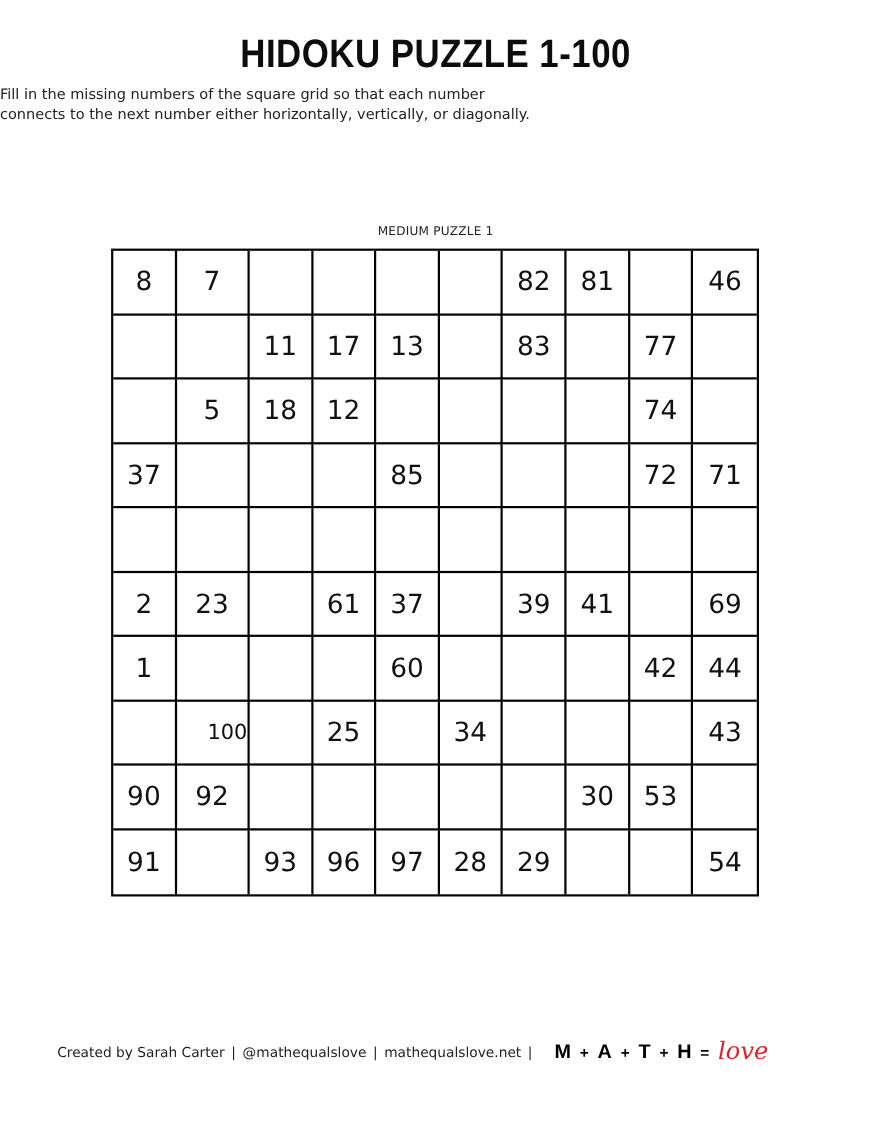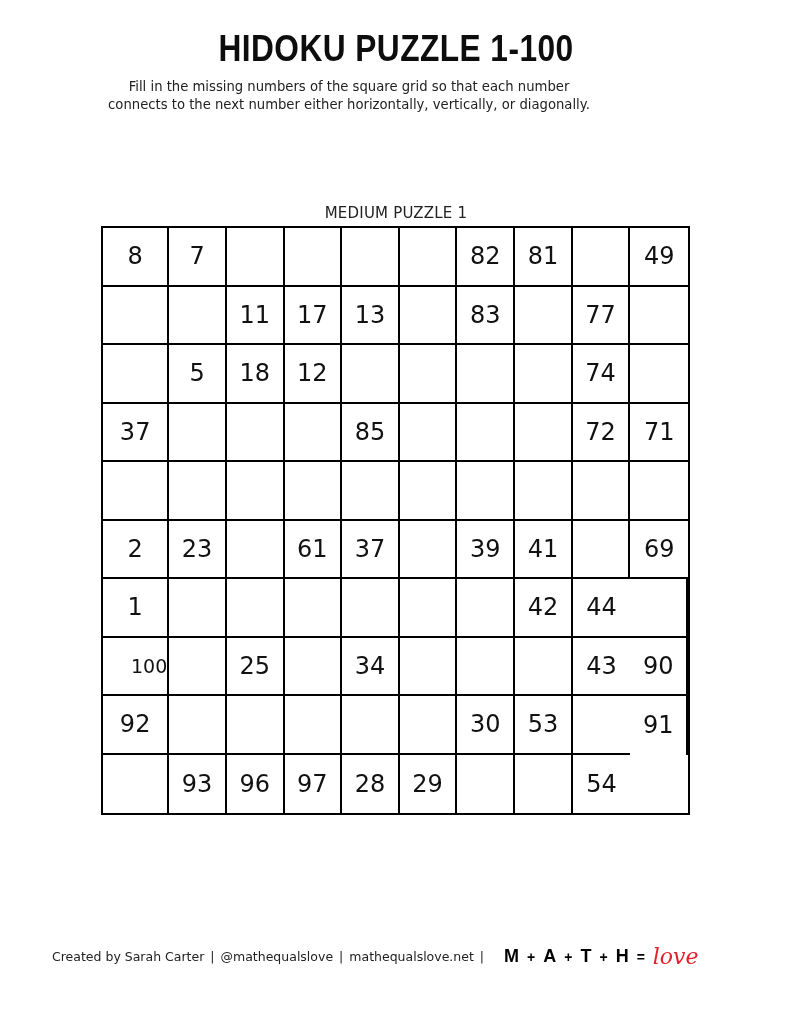--- a/index.html
+++ b/index.html
@@ -1,19 +1,19 @@
 <!DOCTYPE html>
 <html><head>
   <meta charset="utf-8">
   <style>
     html, body { margin: 0; padding: 0; background: #ffffff; }
     body { width: 792px; height: 1024px; position: relative; overflow: hidden; font-family: "DejaVu Sans", sans-serif; color: #111; }
     .title { position: absolute; left: 0; top: 28px; width: 792px; text-align: center; font-family: "Liberation Sans", sans-serif; font-weight: bold; font-size: 36px; letter-spacing: 0.5px; color: #0d0d0d; transform: scaleX(0.88); }
-    .instr { position: absolute; left: 0; top: 78px; width: 698px; text-align: center; font-family: "DejaVu Sans", sans-serif; font-size: 13.2px; line-height: 18px; color: #222; }
-    .puzzle-label { position: absolute; left: 101px; top: 204px; width: 590px; text-align: center; font-family: "DejaVu Sans", sans-serif; font-size: 15px; color: #222; letter-spacing: 0.2px; }
+    .instr { position: absolute; left: 0; top: 78px; width: 698px; font-family: "DejaVu Sans", sans-serif; font-size: 13.2px; line-height: 18px; color: #222; }
+    .puzzle-label { position: absolute; left: 101px; top: 204px; width: 590px; text-align: center; font-family: "DejaVu Sans", sans-serif; font-size: 11px; color: #222; letter-spacing: 0.2px; }
     .grid { position: absolute; left: 101px; top: 226px; width: 589px; height: 589px; display: grid; grid-template-columns: repeat(10, 1fr); grid-template-rows: repeat(10, 1fr); border: 2px solid #000; box-sizing: border-box; }
     .cell { border-right: 2.5px solid #000; border-bottom: 2.5px solid #000; display: flex; align-items: center; justify-content: center; font-family: "DejaVu Sans", sans-serif; font-size: 24px; font-weight: normal; color: #111; box-sizing: border-box; }
     .cell.c10 { border-right: none; }
     .cell.r10 { border-bottom: none; }
     .cell.small { font-size: 19px; padding-left: 28px; }
     .footer { position: absolute; left: 52px; top: 944px; font-family: "DejaVu Sans", sans-serif; font-size: 12.5px; color: #222; display: flex; align-items: center; white-space: nowrap; text-align: center; }
     .footer .sep { margin: 0 6px; }
     .logo { display: flex; align-items: center; margin-left: 10px; font-family: "Liberation Sans", sans-serif; font-weight: bold; font-size: 18px; color: #000; }
     .logo span { margin: 0 4px; }
     .logo .plus { font-size: 14px; }
@@ -33,21 +33,21 @@
 <div class="grid" id="grid">
     <div class="cell">8</div>
     <div class="cell">7</div>
     <div class="cell"></div>
     <div class="cell"></div>
     <div class="cell"></div>
     <div class="cell"></div>
     <div class="cell">82</div>
     <div class="cell">81</div>
     <div class="cell"></div>
-    <div class="cell c10">49</div>
+    <div class="cell c10">46</div>
     <div class="cell"></div>
     <div class="cell"></div>
     <div class="cell">11</div>
     <div class="cell">17</div>
     <div class="cell">13</div>
     <div class="cell"></div>
     <div class="cell">83</div>
     <div class="cell"></div>
     <div class="cell">77</div>
     <div class="cell c10"></div>
@@ -88,20 +88,21 @@
     <div class="cell">37</div>
     <div class="cell"></div>
     <div class="cell">39</div>
     <div class="cell">41</div>
     <div class="cell"></div>
     <div class="cell c10">69</div>
     <div class="cell">1</div>
     <div class="cell"></div>
     <div class="cell"></div>
     <div class="cell"></div>
+    <div class="cell">60</div>
     <div class="cell"></div>
     <div class="cell"></div>
     <div class="cell"></div>
     <div class="cell">42</div>
     <div class="cell c10">44</div>
     <div class="cell"></div>
     <div class="cell small">100</div>
     <div class="cell"></div>
     <div class="cell">25</div>
     <div class="cell"></div>

